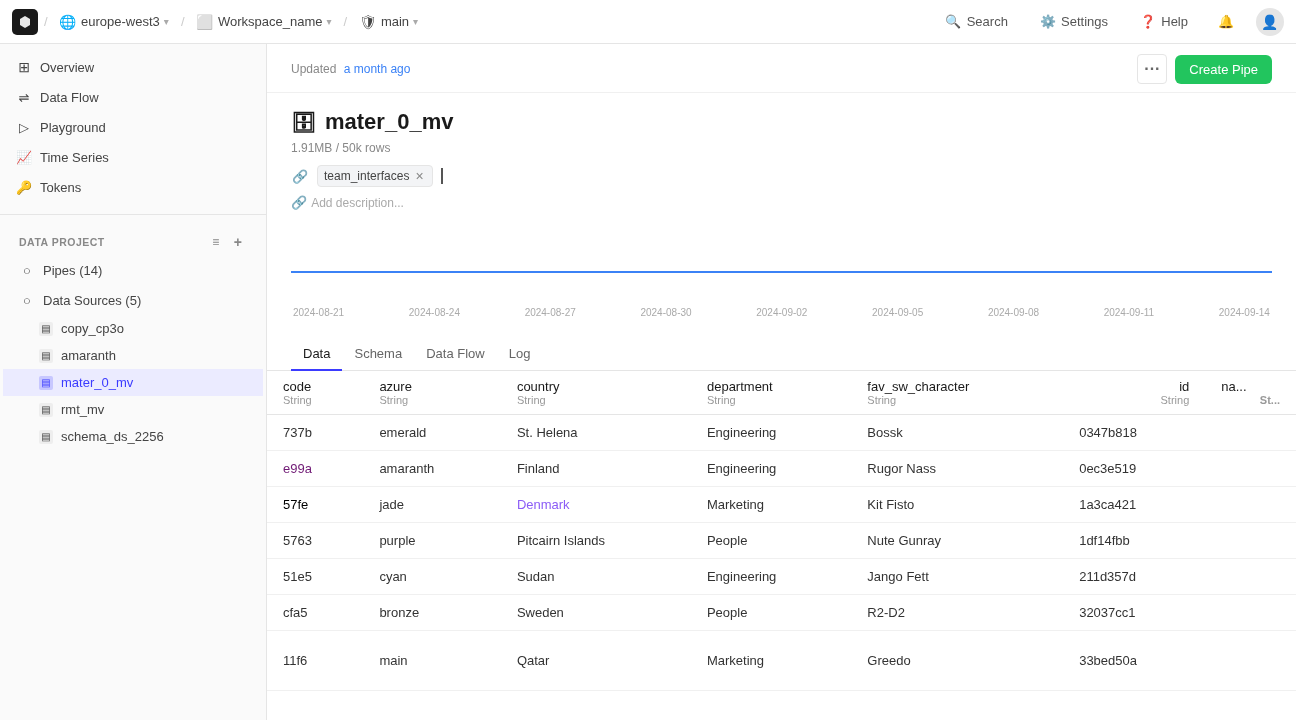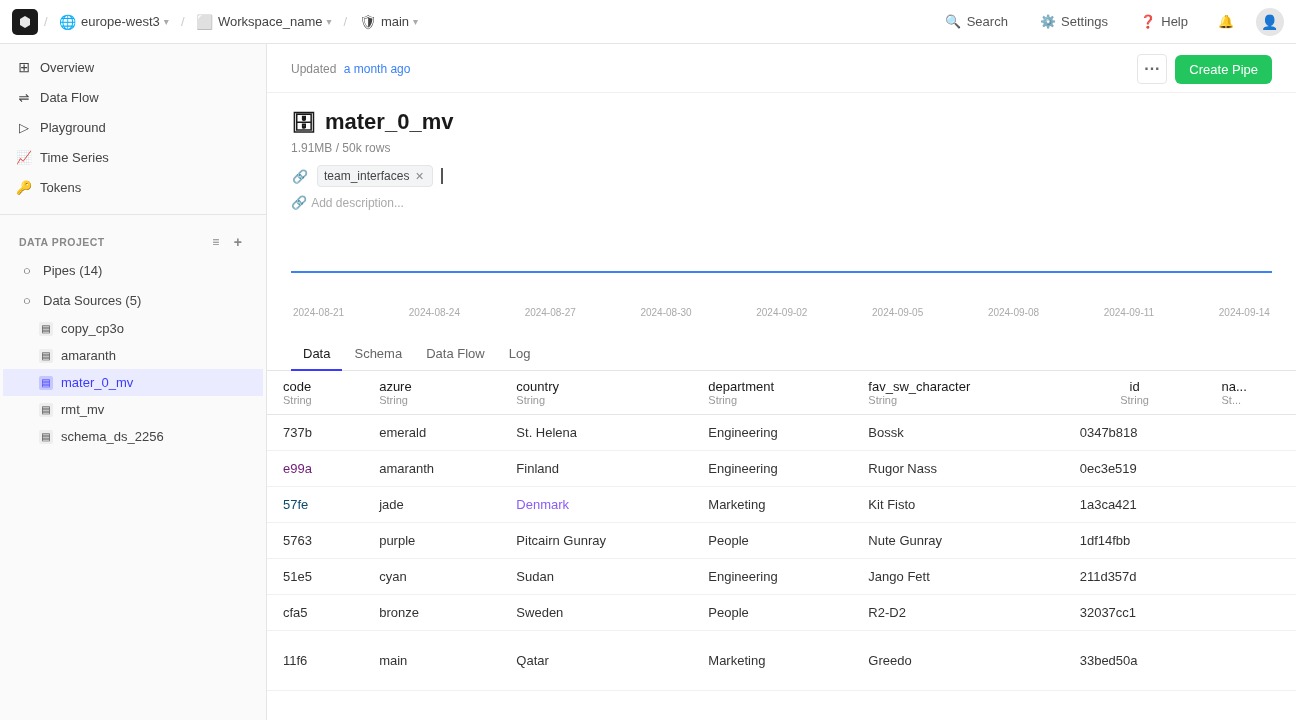--- a/index.html
+++ b/index.html
@@ -198,22 +198,22 @@
 
     <div style="overflow-x:auto;">
       <table style="width:100%;border-collapse:collapse;font-size:13px;" id="data-table">
       <thead>
             <tr>
               <th style="text-align: left; padding: 8px 16px; border-bottom: 1px solid rgb(229, 229, 229); font-weight: 500; color: rgb(26, 26, 26); white-space: nowrap; background: rgb(255, 255, 255);"><span>code</span><span style="display:block;font-size:11px;color:#999;font-weight:400;">String</span></th>
               <th style="text-align: left; padding: 8px 16px; border-bottom: 1px solid rgb(229, 229, 229); font-weight: 500; color: rgb(26, 26, 26); white-space: nowrap; background: rgb(255, 255, 255);"><span>azure</span><span style="display:block;font-size:11px;color:#999;font-weight:400;">String</span></th>
               <th style="text-align: left; padding: 8px 16px; border-bottom: 1px solid rgb(229, 229, 229); font-weight: 500; color: rgb(26, 26, 26); white-space: nowrap; background: rgb(255, 255, 255);"><span>country</span><span style="display:block;font-size:11px;color:#999;font-weight:400;">String</span></th>
               <th style="text-align: left; padding: 8px 16px; border-bottom: 1px solid rgb(229, 229, 229); font-weight: 500; color: rgb(26, 26, 26); white-space: nowrap; background: rgb(255, 255, 255);"><span>department</span><span style="display:block;font-size:11px;color:#999;font-weight:400;">String</span></th>
               <th style="text-align: left; padding: 8px 16px; border-bottom: 1px solid rgb(229, 229, 229); font-weight: 500; color: rgb(26, 26, 26); white-space: nowrap; background: rgb(255, 255, 255);"><span>fav_sw_character</span><span style="display:block;font-size:11px;color:#999;font-weight:400;">String</span></th>
-              <th style="text-align: center; padding: 8px 16px; border-bottom: 1px solid rgb(229, 229, 229); font-weight: 500; color: rgb(26, 26, 26); white-space: nowrap; background: rgb(255, 255, 255);"><span>id</span><span style="display:block;font-size:11px;color:#999;font-weight:400;">String</span></th>
-              <th style="text-align: left; padding: 8px 16px; border-bottom: 1px solid rgb(229, 229, 229); font-weight: 500; color: rgb(26, 26, 26); white-space: nowrap; background: rgb(255, 255, 255);"><span>na...</span><span style="display:block;font-size:11px;color:#999;font-weight:400;">St...</span></th>
+              <th style="text-align: right; padding: 8px 16px; border-bottom: 1px solid rgb(229, 229, 229); font-weight: 500; color: rgb(26, 26, 26); white-space: nowrap; background: rgb(255, 255, 255);"><span>id</span><span style="display:block;font-size:11px;color:#999;font-weight:400;">String</span></th>
+              <th style="text-align: left; padding: 8px 16px; border-bottom: 1px solid rgb(229, 229, 229); font-weight: 500; color: rgb(26, 26, 26); white-space: nowrap; background: rgb(255, 255, 255);"><span>na...</span><span style="display:block;font-size:11px;color:#999;font-weight:700;text-align:right;">St...</span></th>
             </tr>
           </thead>
           <tbody>
             <tr>
               <td style="padding: 10px 16px; border-bottom: 1px solid rgb(240, 240, 240); color: rgb(51, 51, 51); white-space: nowrap;">737b</td>
               <td style="padding: 10px 16px; border-bottom: 1px solid rgb(240, 240, 240); color: rgb(51, 51, 51); white-space: nowrap;">emerald</td>
               <td style="padding: 10px 16px; border-bottom: 1px solid rgb(240, 240, 240); color: rgb(51, 51, 51); white-space: nowrap;">St. Helena</td>
               <td style="padding: 10px 16px; border-bottom: 1px solid rgb(240, 240, 240); color: rgb(51, 51, 51); white-space: nowrap;">Engineering</td>
               <td style="padding: 10px 16px; border-bottom: 1px solid rgb(240, 240, 240); color: rgb(51, 51, 51); white-space: nowrap;">Bossk</td>
               <td style="padding: 10px 16px; border-bottom: 1px solid rgb(240, 240, 240); color: rgb(51, 51, 51); white-space: nowrap;">0347b818</td>
@@ -222,32 +222,32 @@
             <tr>
               <td style="padding: 10px 16px; border-bottom: 1px solid rgb(240, 240, 240); color: #701a75; white-space: nowrap;">e99a</td>
               <td style="padding: 10px 16px; border-bottom: 1px solid rgb(240, 240, 240); color: rgb(51, 51, 51); white-space: nowrap;">amaranth</td>
               <td style="padding: 10px 16px; border-bottom: 1px solid rgb(240, 240, 240); color: rgb(51, 51, 51); white-space: nowrap;">Finland</td>
               <td style="padding: 10px 16px; border-bottom: 1px solid rgb(240, 240, 240); color: rgb(51, 51, 51); white-space: nowrap;">Engineering</td>
               <td style="padding: 10px 16px; border-bottom: 1px solid rgb(240, 240, 240); color: rgb(51, 51, 51); white-space: nowrap;">Rugor Nass</td>
               <td style="padding: 10px 16px; border-bottom: 1px solid rgb(240, 240, 240); color: rgb(51, 51, 51); white-space: nowrap;">0ec3e519</td>
               <td style="padding: 10px 16px; border-bottom: 1px solid rgb(240, 240, 240); color: rgb(204, 204, 204); white-space: nowrap;"></td>
             </tr>
             <tr>
-              <td style="padding: 10px 16px; border-bottom: 1px solid rgb(240, 240, 240); color: #0c4a6e; white-space: nowrap;">57fe</td>
+              <td style="padding: 10px 16px; border-bottom: 1px solid rgb(240, 240, 240); color: #000000; white-space: nowrap;">57fe</td>
               <td style="padding: 10px 16px; border-bottom: 1px solid rgb(240, 240, 240); color: rgb(51, 51, 51); white-space: nowrap;">jade</td>
               <td style="padding: 10px 16px; border-bottom: 1px solid rgb(240, 240, 240); color: #8b5cf6; white-space: nowrap;">Denmark</td>
               <td style="padding: 10px 16px; border-bottom: 1px solid rgb(240, 240, 240); color: rgb(51, 51, 51); white-space: nowrap;">Marketing</td>
               <td style="padding: 10px 16px; border-bottom: 1px solid rgb(240, 240, 240); color: rgb(51, 51, 51); white-space: nowrap;">Kit Fisto</td>
               <td style="padding: 10px 16px; border-bottom: 1px solid rgb(240, 240, 240); color: rgb(51, 51, 51); white-space: nowrap;">1a3ca421</td>
               <td style="padding: 10px 16px; border-bottom: 1px solid rgb(240, 240, 240); color: rgb(204, 204, 204); white-space: nowrap;"></td>
             </tr>
             <tr>
               <td style="padding: 10px 16px; border-bottom: 1px solid rgb(240, 240, 240); color: rgb(51, 51, 51); white-space: nowrap;">5763</td>
               <td style="padding: 10px 16px; border-bottom: 1px solid rgb(240, 240, 240); color: rgb(51, 51, 51); white-space: nowrap;">purple</td>
-              <td style="padding: 10px 16px; border-bottom: 1px solid rgb(240, 240, 240); color: rgb(51, 51, 51); white-space: nowrap;">Pitcairn Gunray</td>
+              <td style="padding: 10px 16px; border-bottom: 1px solid rgb(240, 240, 240); color: rgb(51, 51, 51); white-space: nowrap;">Pitcairn Islands</td>
               <td style="padding: 10px 16px; border-bottom: 1px solid rgb(240, 240, 240); color: rgb(51, 51, 51); white-space: nowrap;">People</td>
               <td style="padding: 10px 16px; border-bottom: 1px solid rgb(240, 240, 240); color: rgb(51, 51, 51); white-space: nowrap;">Nute Gunray</td>
               <td style="padding: 10px 16px; border-bottom: 1px solid rgb(240, 240, 240); color: rgb(51, 51, 51); white-space: nowrap;">1df14fbb</td>
               <td style="padding: 10px 16px; border-bottom: 1px solid rgb(240, 240, 240); color: rgb(204, 204, 204); white-space: nowrap;"></td>
             </tr>
             <tr>
               <td style="padding: 10px 16px; border-bottom: 1px solid rgb(240, 240, 240); color: rgb(51, 51, 51); white-space: nowrap;">51e5</td>
               <td style="padding: 10px 16px; border-bottom: 1px solid rgb(240, 240, 240); color: rgb(51, 51, 51); white-space: nowrap;">cyan</td>
               <td style="padding: 10px 16px; border-bottom: 1px solid rgb(240, 240, 240); color: rgb(51, 51, 51); white-space: nowrap;">Sudan</td>
               <td style="padding: 10px 16px; border-bottom: 1px solid rgb(240, 240, 240); color: rgb(51, 51, 51); white-space: nowrap;">Engineering</td>

